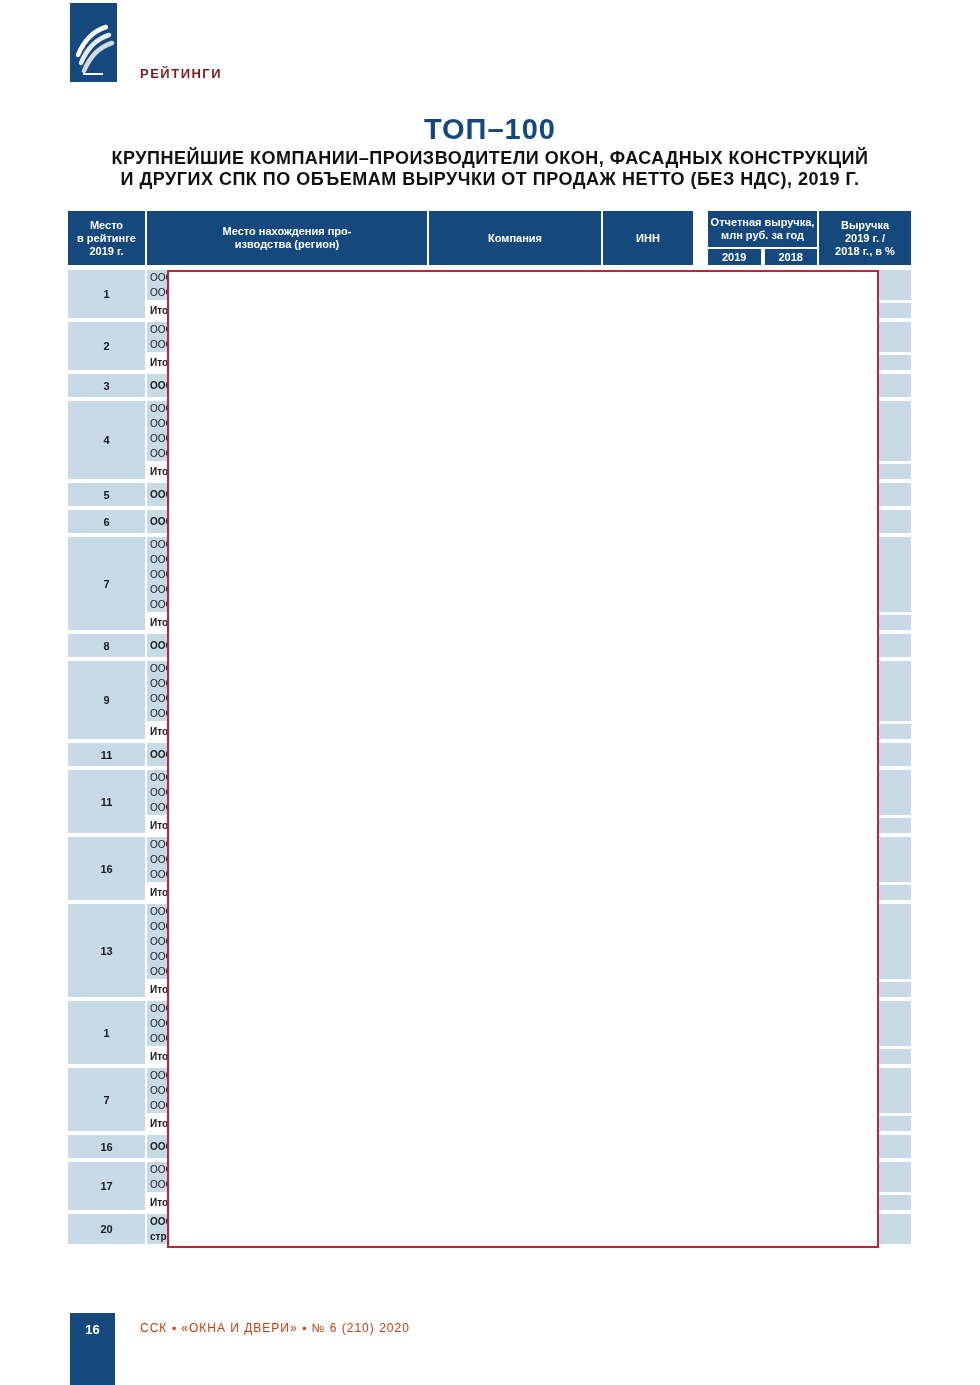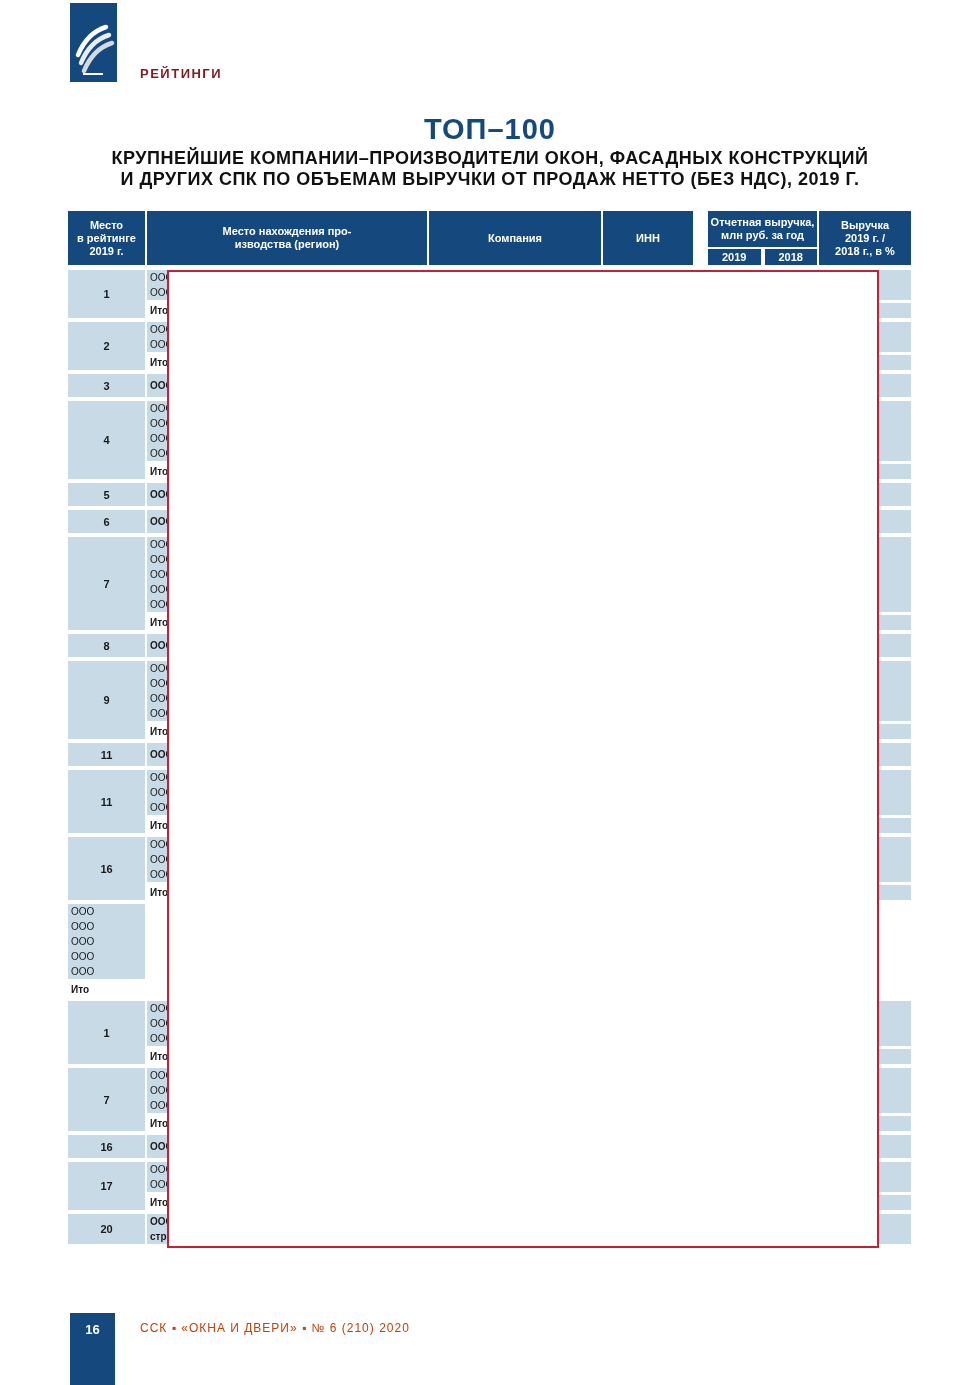--- a/index.html
+++ b/index.html
@@ -311,20 +311,21 @@
           <div class="mid-cell"></div>
           <div class="mid-cell"></div>
           <div class="mid-cell"></div>
           <div class="strip-cell">
             <div class="strip-block" style="height: 45px;"></div>
             <div class="row-gap"></div>
             <div class="strip-block" style="height: 15px;"></div>
           </div>
         </div>
         <div class="group-row grid-row">
+          <div class="rank-cell">13</div>
           <div class="company-cell">
             <div class="line">ООО</div>
             <div class="line">ООО</div>
             <div class="line">ООО</div>
             <div class="line">ООО</div>
             <div class="line">ООО</div>
             <div class="row-gap"></div>
             <div class="line total">Ито</div>
           </div>
           <div class="mid-cell"></div>

